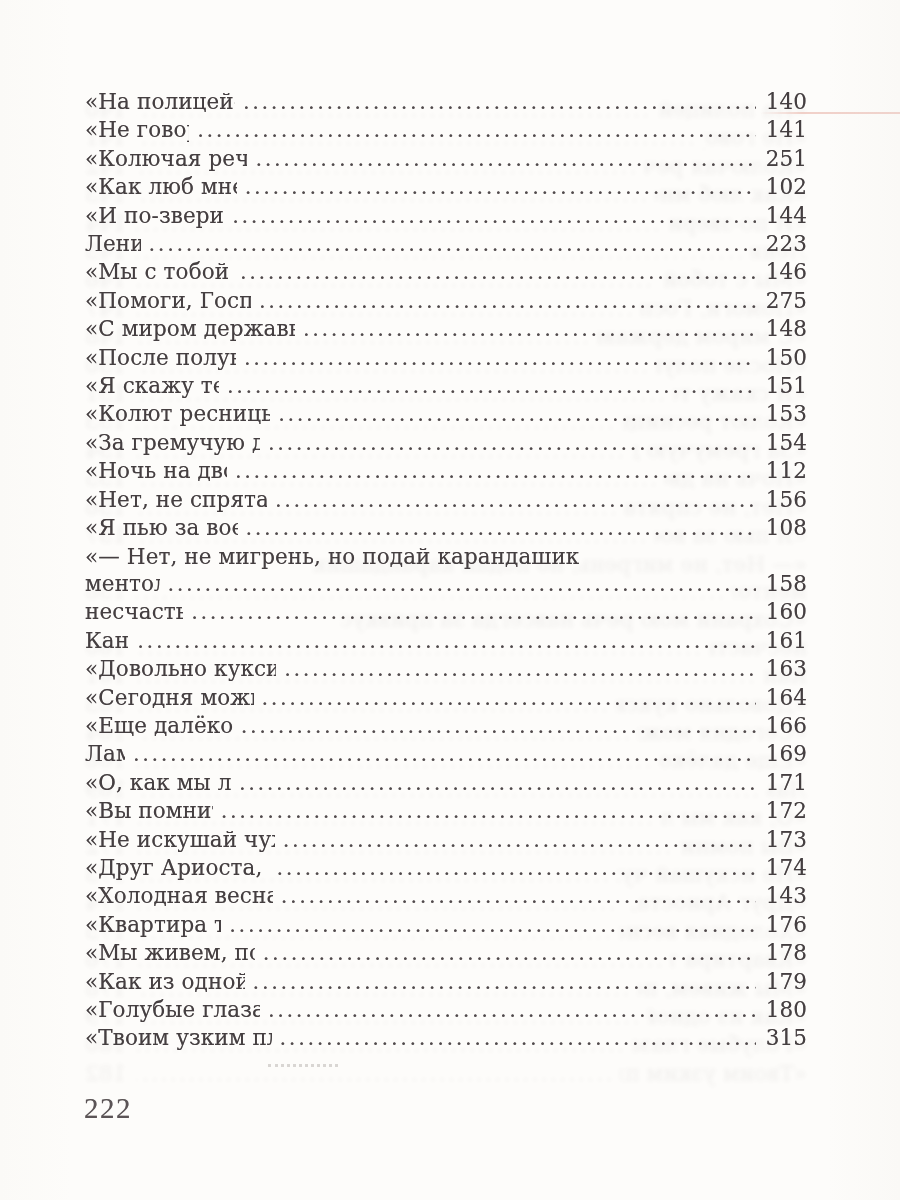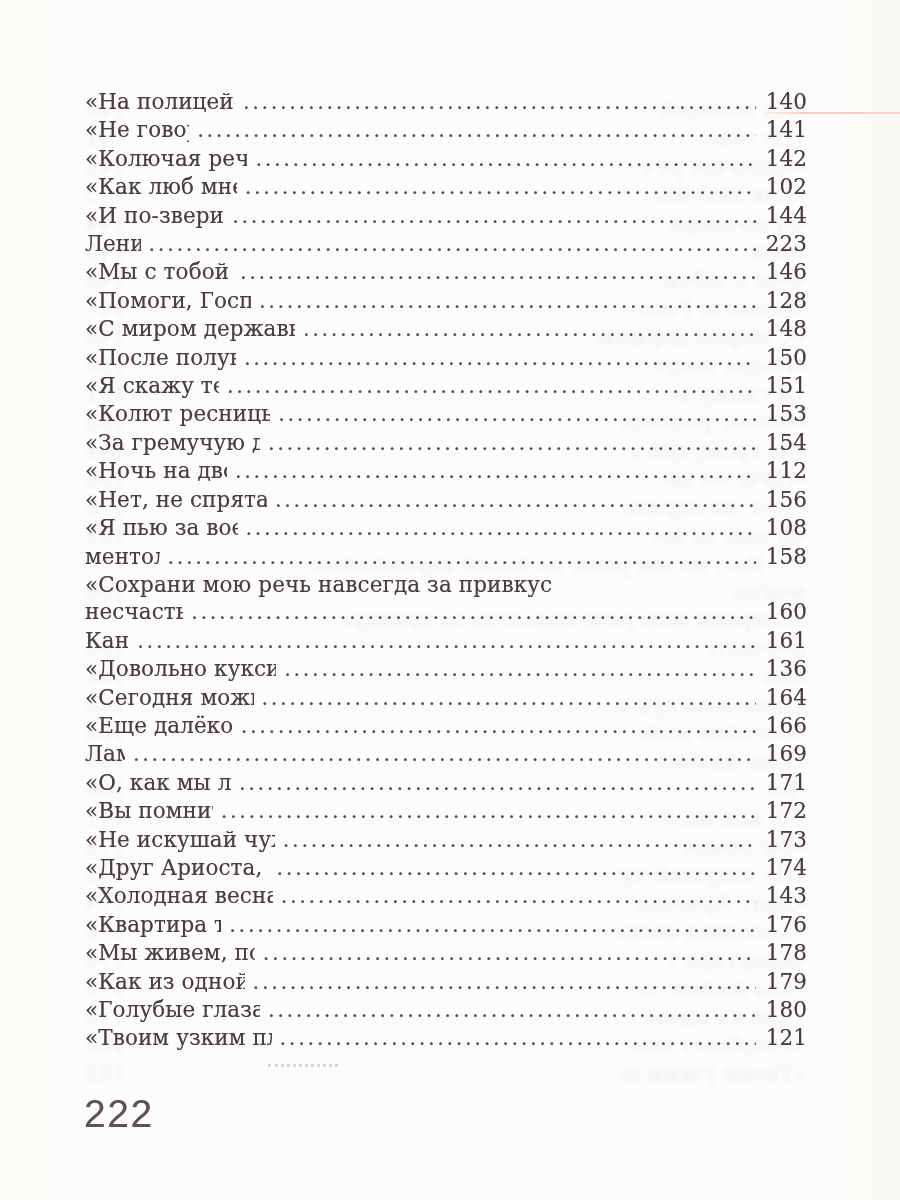--- a/index.html
+++ b/index.html
@@ -74,22 +74,22 @@
     color: #55504e;
     pointer-events: none;
   }
 
   
   .folio {
     position: absolute;
     left: 84px;
     top: 1092px;
     z-index: 3;
-    font-family: Liberation Sans, sans-serif;
-    font-size: 39px;
+    font-family: Liberation Serif, serif;
+    font-size: 29px;
     letter-spacing: 1.5px;
     color: #5b5456;
     text-shadow: 0 0 0.5px rgba(91,84,86,0.5);
   }
 
   
   .artifact-crease-top {
     position: absolute;
     left: 760px;
     top: 112px;
@@ -365,21 +365,21 @@
         <div class="row">
           <span class="title">«Не говори никому...»</span>
           <span class="dots"></span>
           <span class="pnum">141</span>
         </div>
       </div>
       <div class="entry">
         <div class="row">
           <span class="title">«Колючая речь Араратской долины...»</span>
           <span class="dots"></span>
-          <span class="pnum">142</span>
+          <span class="pnum">251</span>
         </div>
       </div>
       <div class="entry">
         <div class="row">
           <span class="title">«Как люб мне натугой живущий...»</span>
           <span class="dots"></span>
           <span class="pnum">102</span>
         </div>
       </div>
       <div class="entry">
@@ -400,21 +400,21 @@
         <div class="row">
           <span class="title">«Мы с тобой на кухне посидим...»</span>
           <span class="dots"></span>
           <span class="pnum">146</span>
         </div>
       </div>
       <div class="entry">
         <div class="row">
           <span class="title">«Помоги, Господь, эту ночь прожить...»</span>
           <span class="dots"></span>
-          <span class="pnum">128</span>
+          <span class="pnum">275</span>
         </div>
       </div>
       <div class="entry">
         <div class="row">
           <span class="title">«С миром державным я был лишь ребячески связан...»</span>
           <span class="dots"></span>
           <span class="pnum">148</span>
         </div>
       </div>
       <div class="entry">
@@ -461,47 +461,47 @@
       </div>
       <div class="entry">
         <div class="row">
           <span class="title">«Я пью за военные астры, за всё...»</span>
           <span class="dots"></span>
           <span class="pnum">108</span>
         </div>
       </div>
       <div class="entry">
         <div class="row">
+          <span class="title">«— Нет, не мигрень, но подай карандашик</span>
+        </div>
+        <div class="row">
           <span class="title">ментоловый...»</span>
           <span class="dots"></span>
           <span class="pnum">158</span>
         </div>
       </div>
       <div class="entry">
         <div class="row">
-          <span class="title">«Сохрани мою речь навсегда за привкус</span>
-        </div>
-        <div class="row">
           <span class="title">несчастья и дыма...»</span>
           <span class="dots"></span>
           <span class="pnum">160</span>
         </div>
       </div>
       <div class="entry">
         <div class="row">
           <span class="title">Канцона</span>
           <span class="dots"></span>
           <span class="pnum">161</span>
         </div>
       </div>
       <div class="entry">
         <div class="row">
           <span class="title">«Довольно кукситься! Бумаги в стол засунем...»</span>
           <span class="dots"></span>
-          <span class="pnum">136</span>
+          <span class="pnum">163</span>
         </div>
       </div>
       <div class="entry">
         <div class="row">
           <span class="title">«Сегодня можно снять декалькомани...»</span>
           <span class="dots"></span>
           <span class="pnum">164</span>
         </div>
       </div>
       <div class="entry">
@@ -578,21 +578,21 @@
         <div class="row">
           <span class="title">«Голубые глаза и горячая лобная кость...»</span>
           <span class="dots"></span>
           <span class="pnum">180</span>
         </div>
       </div>
       <div class="entry">
         <div class="row">
           <span class="title">«Твоим узким плечам под бичами краснеть...»</span>
           <span class="dots"></span>
-          <span class="pnum">121</span>
+          <span class="pnum">315</span>
         </div>
       </div>
     </div>
 
   <div class="folio">222</div>
 
   <div class="artifact-crease-top"></div>
   <div class="artifact-smudge-bottom"></div>
 
 </div>

